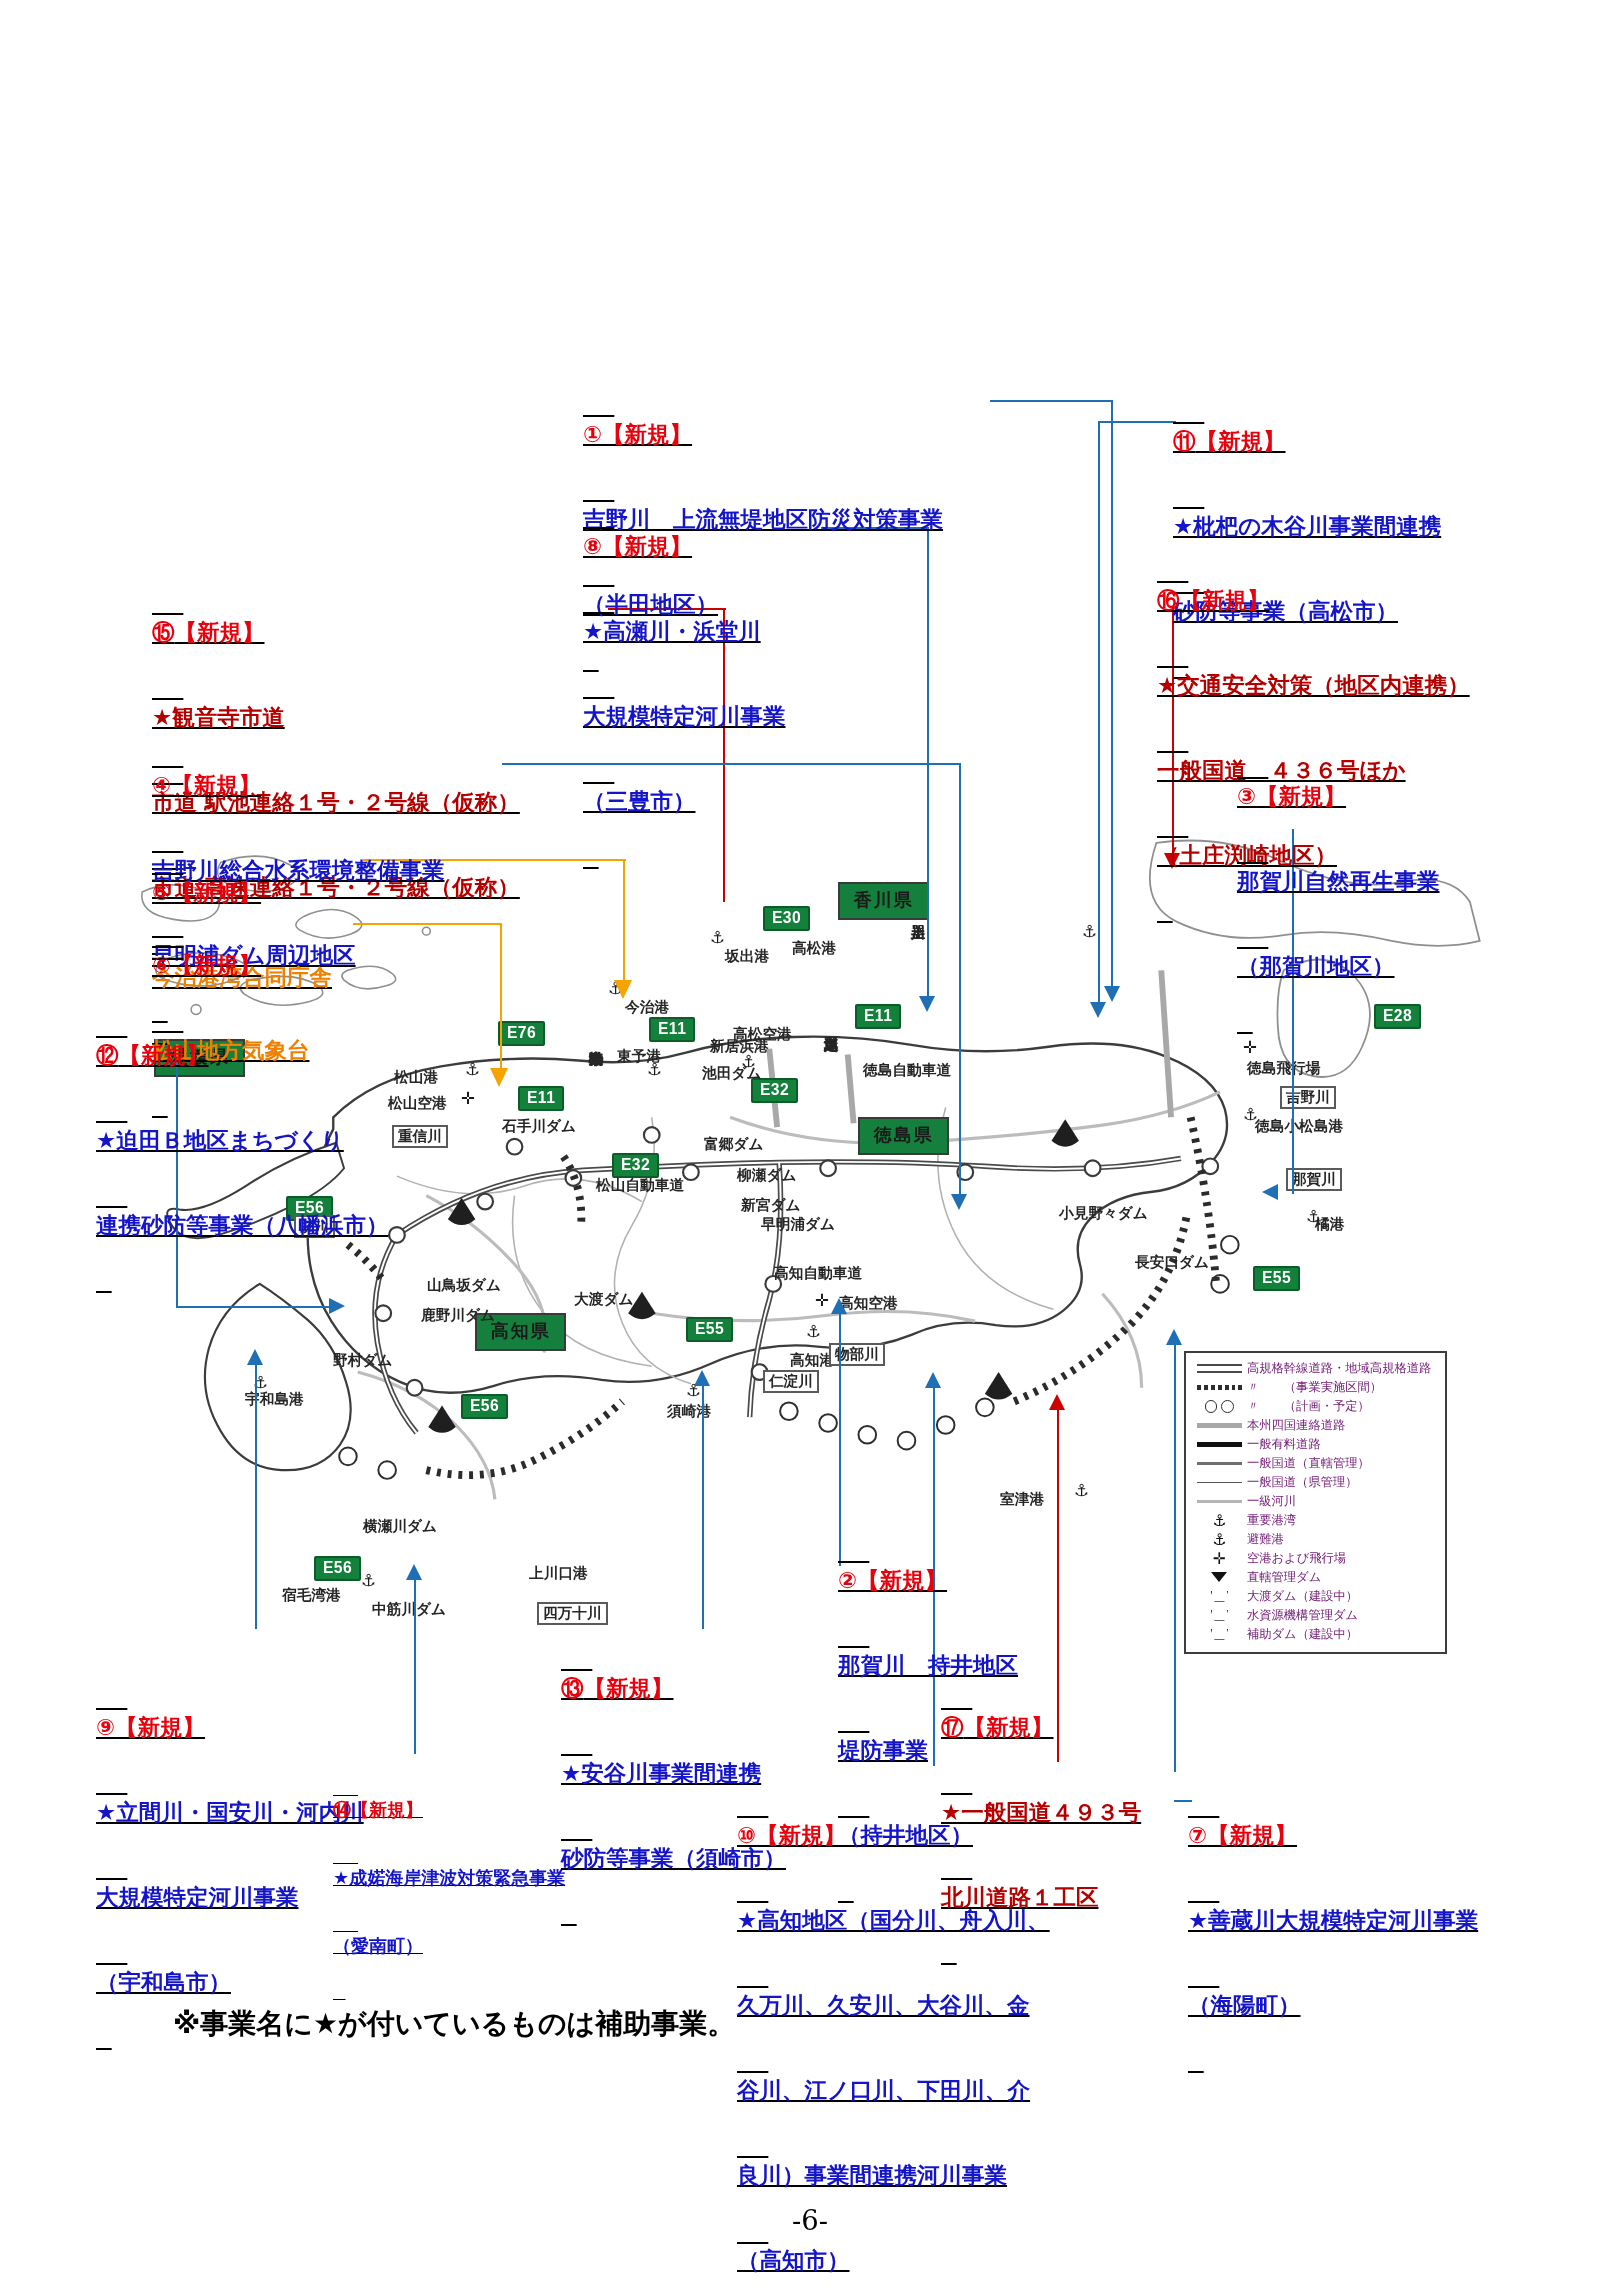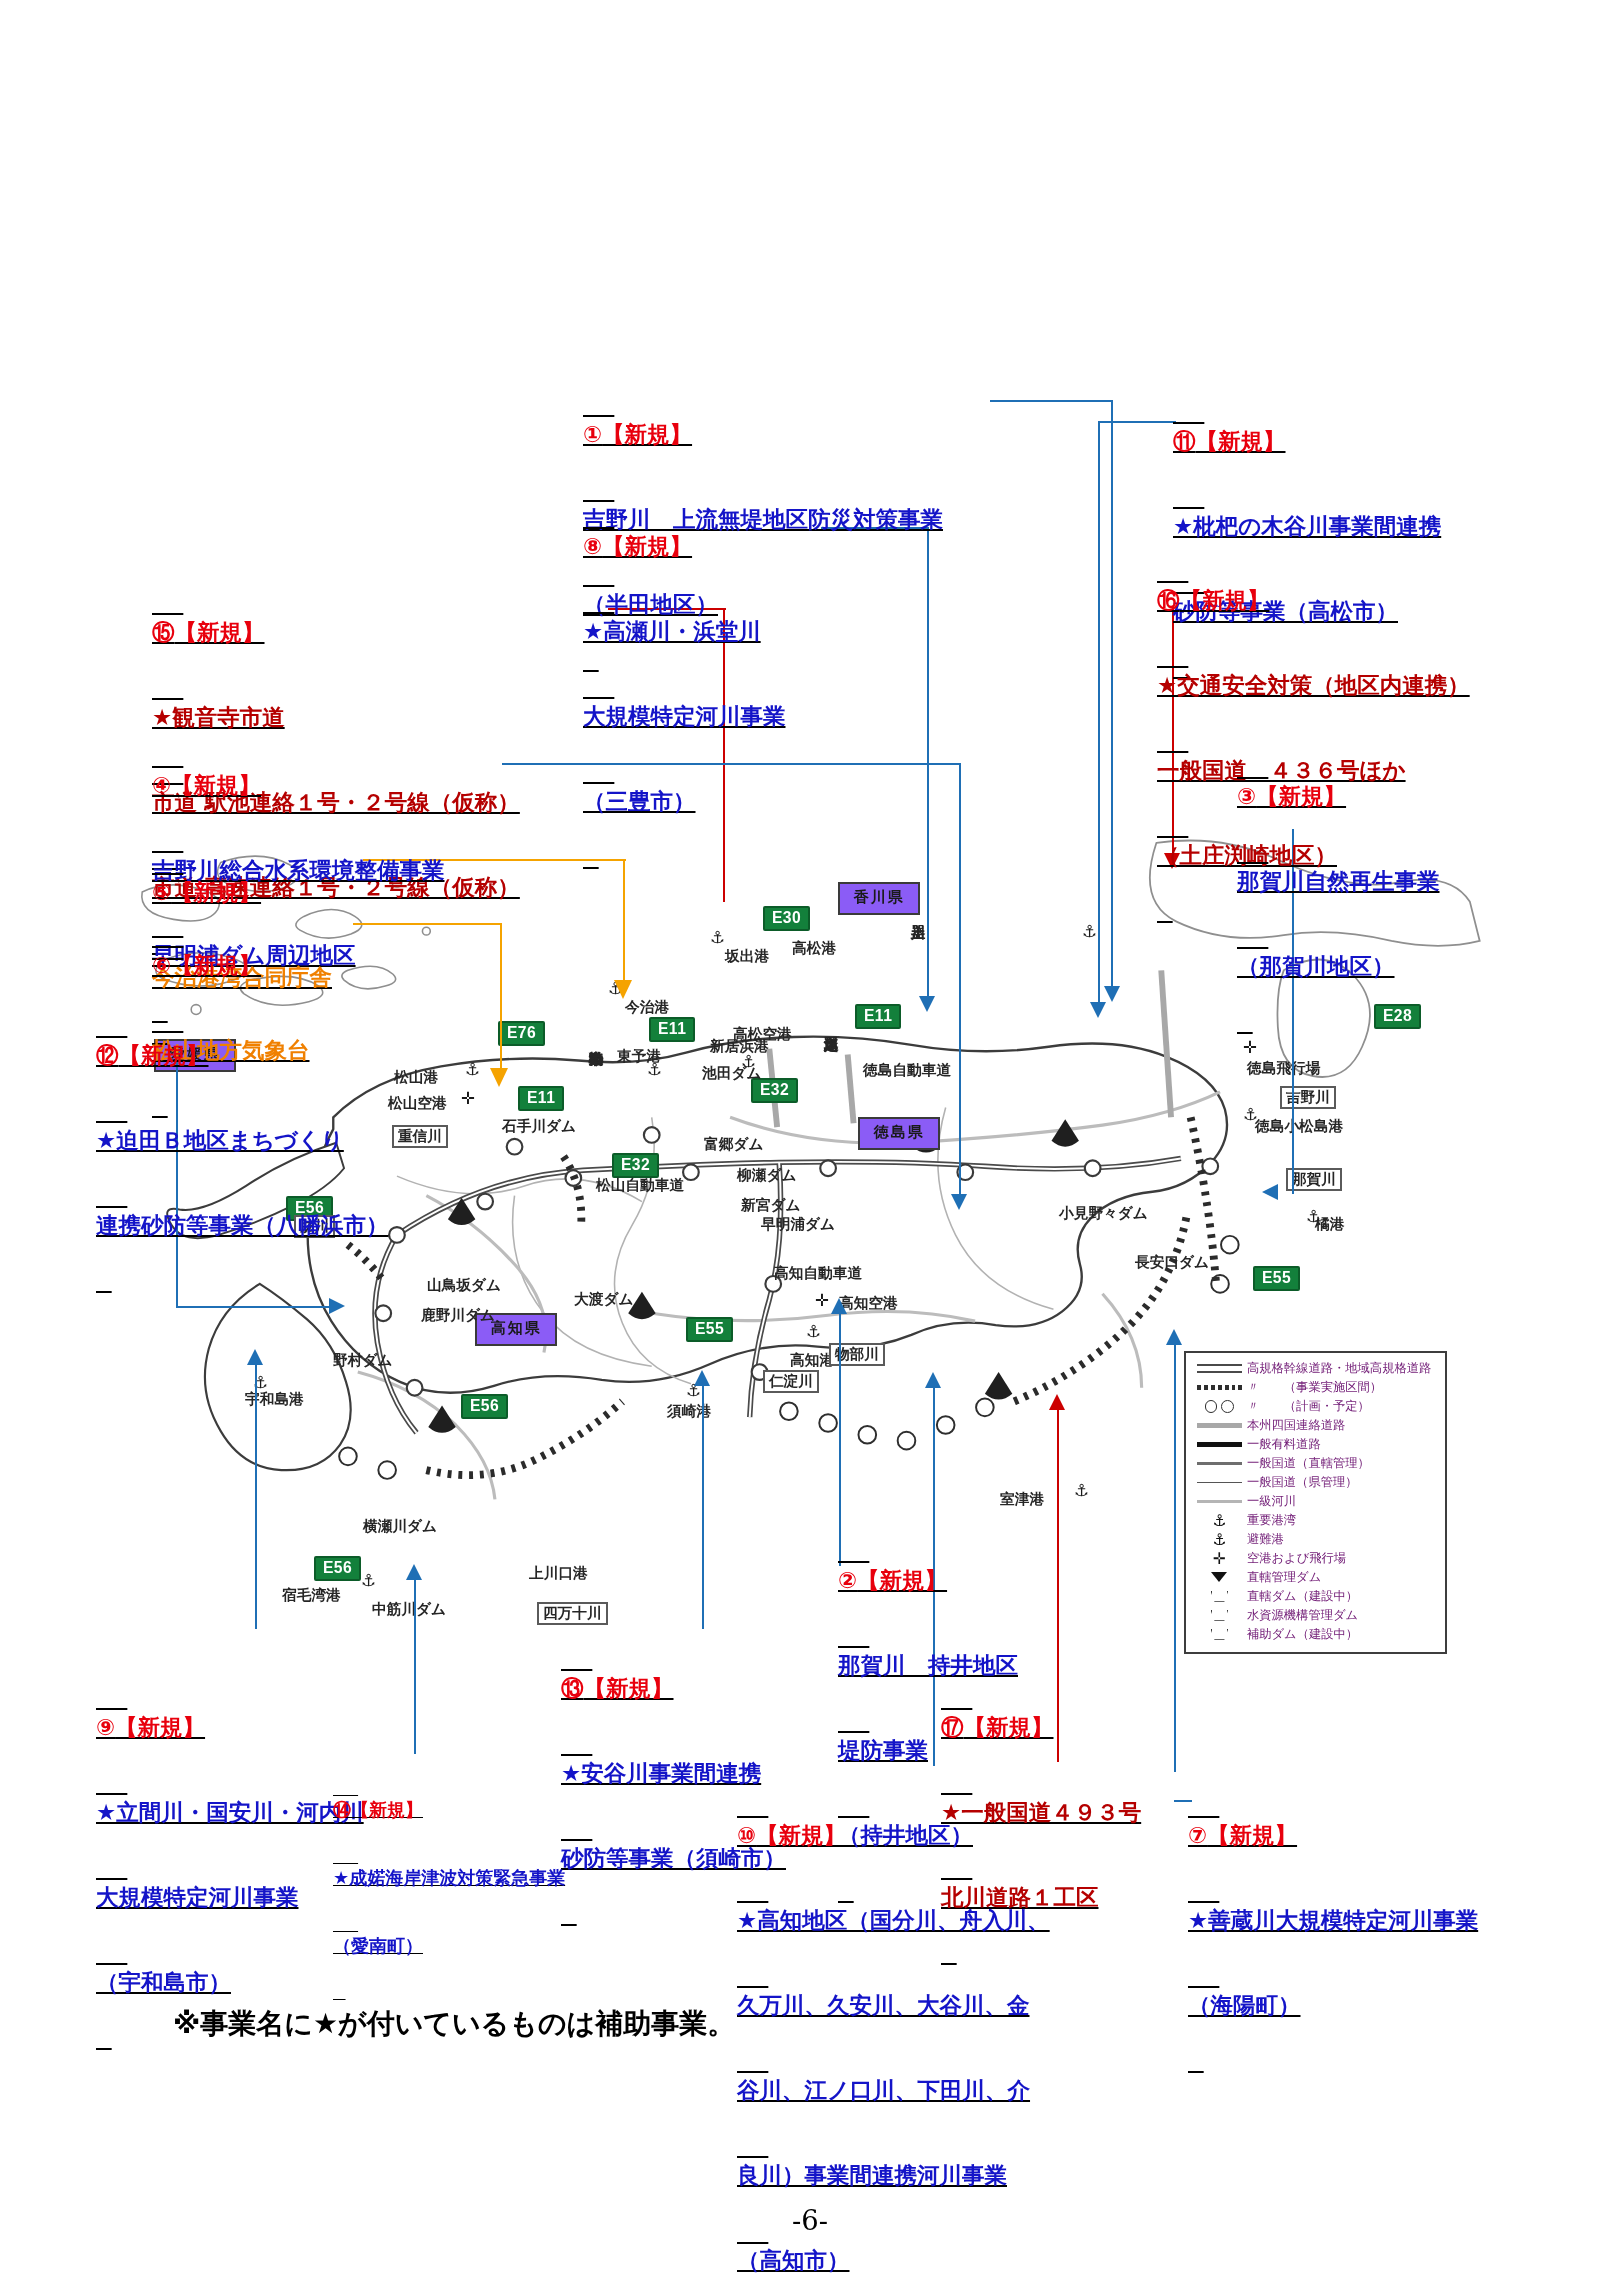--- a/index.html
+++ b/index.html
@@ -103,23 +103,23 @@
     left: 103px;
     top: 823px;
     width: 1411px;
     height: 716px;
   }
   #map-svg { display: block; }
 
   .pref-box {
     position: absolute;
     border: 2.9px solid #3a3a3a;
-    background: #8b5cf6;
+    background: #15803d;
     color: #1a1a1a;
-    font-size: 15px;
+    font-size: 18px;
     font-weight: bold;
     padding: 3.9px 13.7px 5.9px 13.7px;
     letter-spacing: 2px;
     font-family: "DejaVu Sans", "Liberation Sans", sans-serif;
   }
 
   .route-shield {
     position: absolute;
     background: #13803b;
     border: 2px solid #0c5c29;
@@ -679,21 +679,21 @@
     <div class="legend-row">
       <span class="legend-sym">
           <span class="sym-dam-filled"></span>
         </span>
       <span class="legend-label">直轄管理ダム</span>
     </div>
     <div class="legend-row">
       <span class="legend-sym">
           <span class="sym-dam-open"></span>
         </span>
-      <span class="legend-label">直轄ダム（建設中）</span>
+      <span class="legend-label">大渡ダム（建設中）</span>
     </div>
     <div class="legend-row">
       <span class="legend-sym">
           <span class="sym-dam-open"></span>
         </span>
       <span class="legend-label">水資源機構管理ダム</span>
     </div>
     <div class="legend-row">
       <span class="legend-sym">
           <span class="sym-dam-open"></span>

